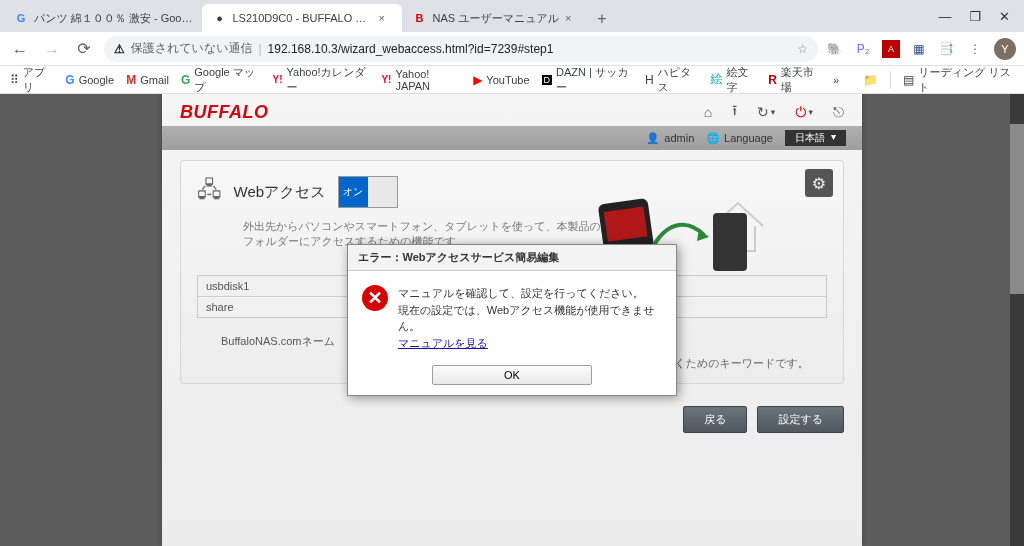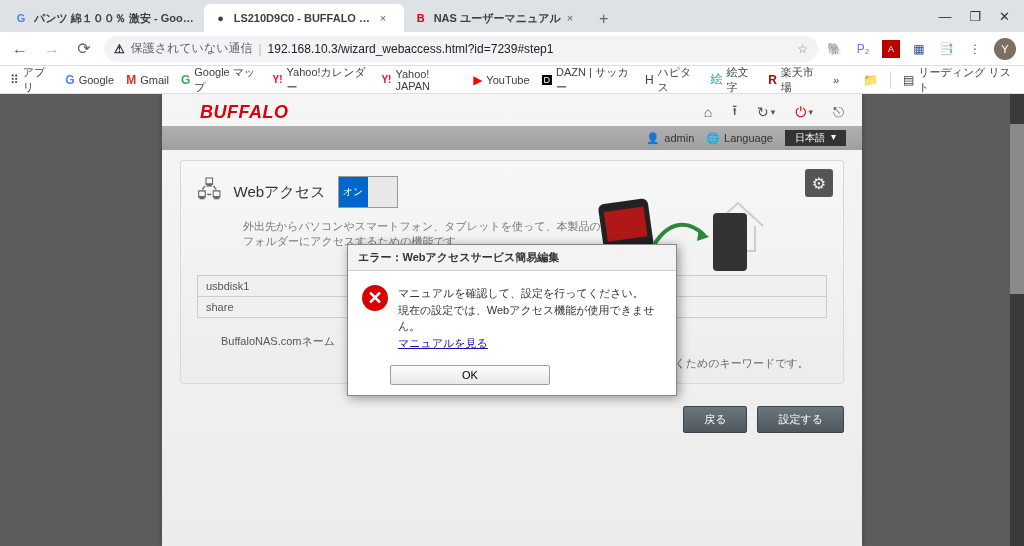--- a/index.html
+++ b/index.html
@@ -3,21 +3,21 @@
 <meta charset="utf-8">
 <style>
   * { box-sizing: border-box; margin: 0; padding: 0; font-family: "Meiryo", "Yu Gothic", sans-serif; }
   body { width: 1024px; height: 546px; background: #fff; overflow: hidden; position: relative; }
 
   
   .tab-strip { height: 32px; background: #dee1e6; display: flex; align-items: flex-end; padding: 0 4px; gap: 0; }
   .tab { height: 28px; display: flex; align-items: center; gap: 6px; padding: 0 10px; font-size: 11px; color: #3c4043; border-radius: 6px 6px 0 0; min-width: 170px; max-width: 200px; cursor: pointer; }
   .tab.active { background: #fff; }
   .tab .fav { width: 14px; height: 14px; font-size: 11px; display: flex; align-items: center; justify-content: center; }
-  .tab .title { flex: 1; overflow: hidden; white-space: nowrap; text-overflow: ellipsis; font-weight: bold; }
+  .tab .title { flex: 1; overflow: hidden; white-space: nowrap; text-overflow: ellipsis; }
   .tab .close { width: 14px; color: #5f6368; }
   .newtab { width: 26px; height: 26px; font-size: 16px; color: #5f6368; display:flex;align-items:center;justify-content:center; cursor:pointer;}
   .window-controls { position: absolute; top: 0; right: 0; height: 32px; display: flex; align-items: center; gap: 18px; padding: 0 14px; font-size: 13px; color: #303030;}
   .window-controls span { cursor: pointer; }
 
   .addr-bar { height: 34px; background: #fff; display: flex; align-items: center; gap: 8px; padding: 0 8px; border-bottom: 1px solid #e0e0e0; }
   .addr-bar .navbtn { width: 24px; height: 24px; color: #5f6368; font-size: 16px; display:flex;align-items:center;justify-content:center; cursor:pointer;}
   .addr-bar .navbtn.disabled { color: #bdbdbd; }
   .omnibox { flex: 1; height: 26px; background: #f1f3f4; border-radius: 13px; display: flex; align-items: center; padding: 0 10px; font-size: 12px; color: #202124; gap: 6px; }
   .omnibox .warn { font-weight:bold; font-size:12px; }
@@ -32,21 +32,21 @@
   .bm .ico { font-size: 12px; }
   .bm-spacer { flex: 1; }
   .bm-divider { width:1px;height:18px;background:#ddd; }
 
   
   .page-wrap { position: relative; height: calc(546px - 32px - 34px - 28px); background: #5c5c5c; overflow:hidden;}
   .page { width: 700px; margin: 0 auto; background: linear-gradient(#f5f5f5,#ececec); height: 100%; position: relative; padding: 0; box-shadow: 0 0 5px rgba(0,0,0,.3);}
   
   
   .logo-row { display:flex; align-items:center; justify-content:space-between; padding: 6px 18px 2px; }
-  .logo { font-weight: 900; font-style: italic; font-size: 18px; color:#d8000c; letter-spacing: 0.5px; margin-left: 20px;}
+  .logo { font-weight: 900; font-style: italic; font-size: 18px; color:#d8000c; letter-spacing: 0.5px;}
   .top-icons { display:flex; gap:20px; font-size:16px; color:#555;}
   .top-icons span { cursor:pointer; display:flex;align-items:center;gap:2px;font-size:14px;}
   .userbar { background: linear-gradient(#b0b0b0,#9e9e9e); height: 24px; display:flex; justify-content:flex-end; align-items:center; gap: 12px; padding: 0 16px; font-size: 11px; color:#333;}
   .userbar .chip { display:flex;align-items:center;gap:4px;}
   .lang-sel { background:#333; color:#fff; font-size:10px; padding: 1px 10px; display:flex;align-items:flex-start;gap:6px;}
 
   .section { margin: 10px 18px; background: linear-gradient(#f7f7f7,#ececec); border: 1px solid #d8d8d8; border-radius: 3px; padding: 12px 16px; position:relative;}
   .sec-head { display:flex; align-items:center; gap: 12px; }
   .sec-icon { font-size:22px; color:#666;}
   .sec-title { font-size: 15px; color:#333; }
@@ -74,21 +74,21 @@
   .sb-track .thumb { position:absolute; top:30px; width:14px; height:170px; background:#8a8a8a;}
 
   
   .modal-overlay { position:absolute; inset:0; display:flex; align-items:center; justify-content:center;}
   .modal { width: 330px; background:#fff; border:1px solid #888; box-shadow: 2px 2px 10px rgba(0,0,0,.4); }
   .modal .m-title { background:#f3f3f3; border-bottom:1px solid #ccc; font-size:11px; font-weight:bold; color:#333; padding:5px 10px;}
   .modal .m-body { display:flex; gap:10px; padding:14px 14px 10px;}
   .err-icon { width:26px;height:26px; border-radius:50%; background:#d60000; color:#fff; font-size:18px; font-weight:bold; display:flex;align-items:center;justify-content:center;flex-shrink:0;}
   .m-text { font-size:11px; color:#333; line-height:1.5;}
   .m-text a { color:#1a0dab; text-decoration:underline; cursor:pointer;}
-  .m-foot { display:flex; justify-content:flex-start; padding: 4px 0 10px; margin-left: 42px;}
+  .m-foot { display:flex; justify-content:center; padding: 4px 0 10px;}
   .m-foot button { width:160px; height:20px; font-size:11px; background:linear-gradient(#fdfdfd,#e8e8e8); border:1px solid #9e9e9e; border-radius:2px; cursor:pointer;}
 
   
   .phone { width:50px;height:80px;background:#222;border-radius:6px;position:absolute;left:0;top:10px;transform:rotate(-8deg);}
   .phone::after{content:"";position:absolute;top:8px;left:5px;right:5px;height:30px;background:#b01818;}
   .arrow { position:absolute; left:46px; top:24px; width:60px;height:40px;}
   .nasbox { width:34px;height:58px;background:#333;border-radius:4px;position:absolute;left:110px;top:22px;}
   .house { position:absolute; left:100px; top:0; width:70px;height:70px;}
   .house svg { stroke:#ccc; fill:none; stroke-width:2;}
 </style>

